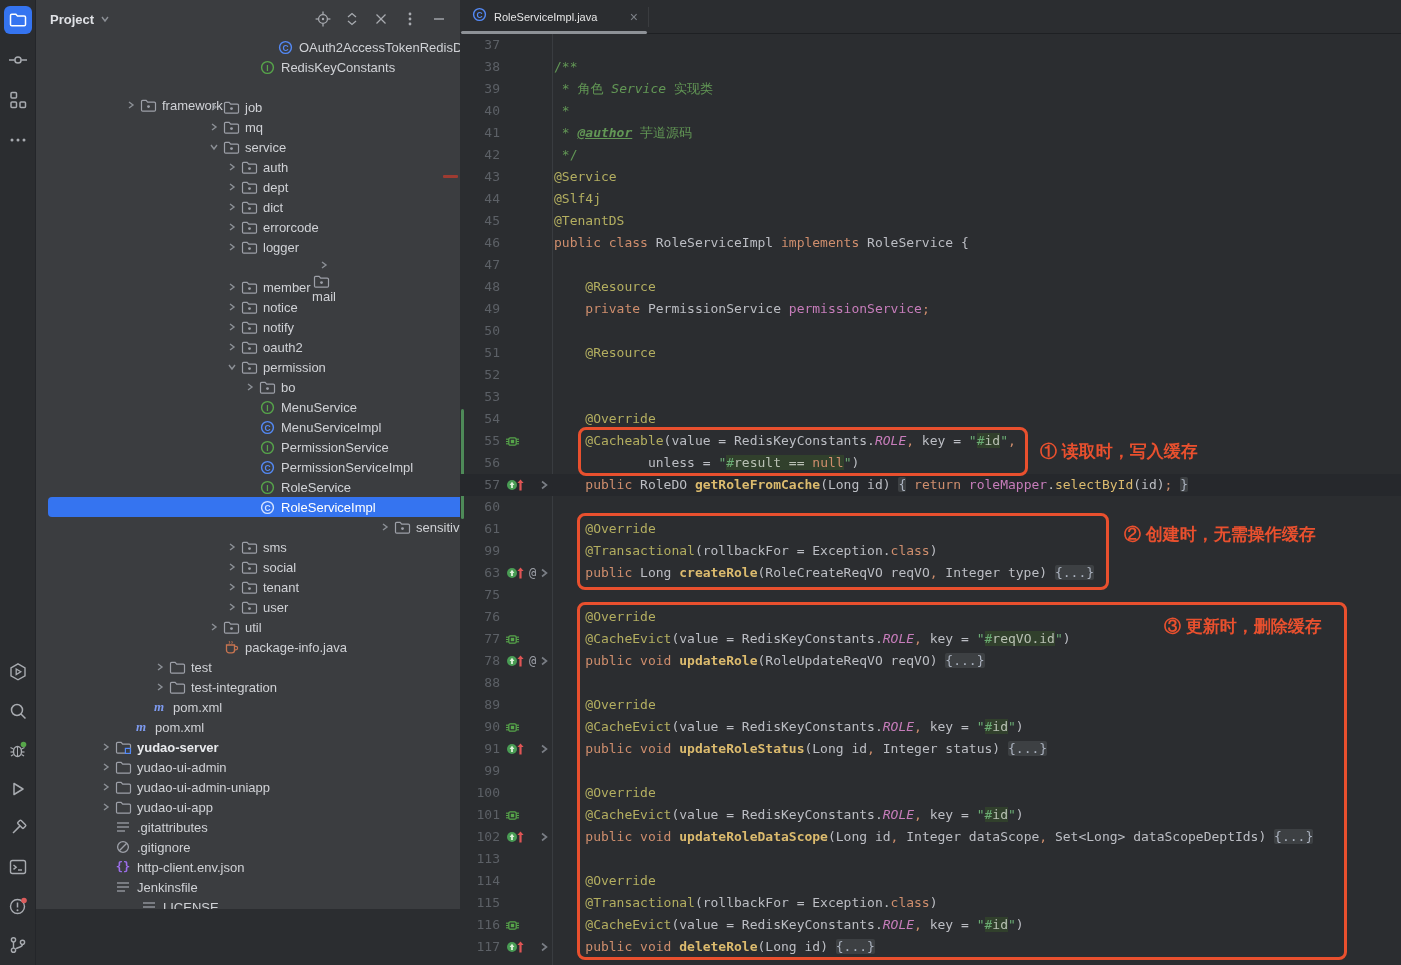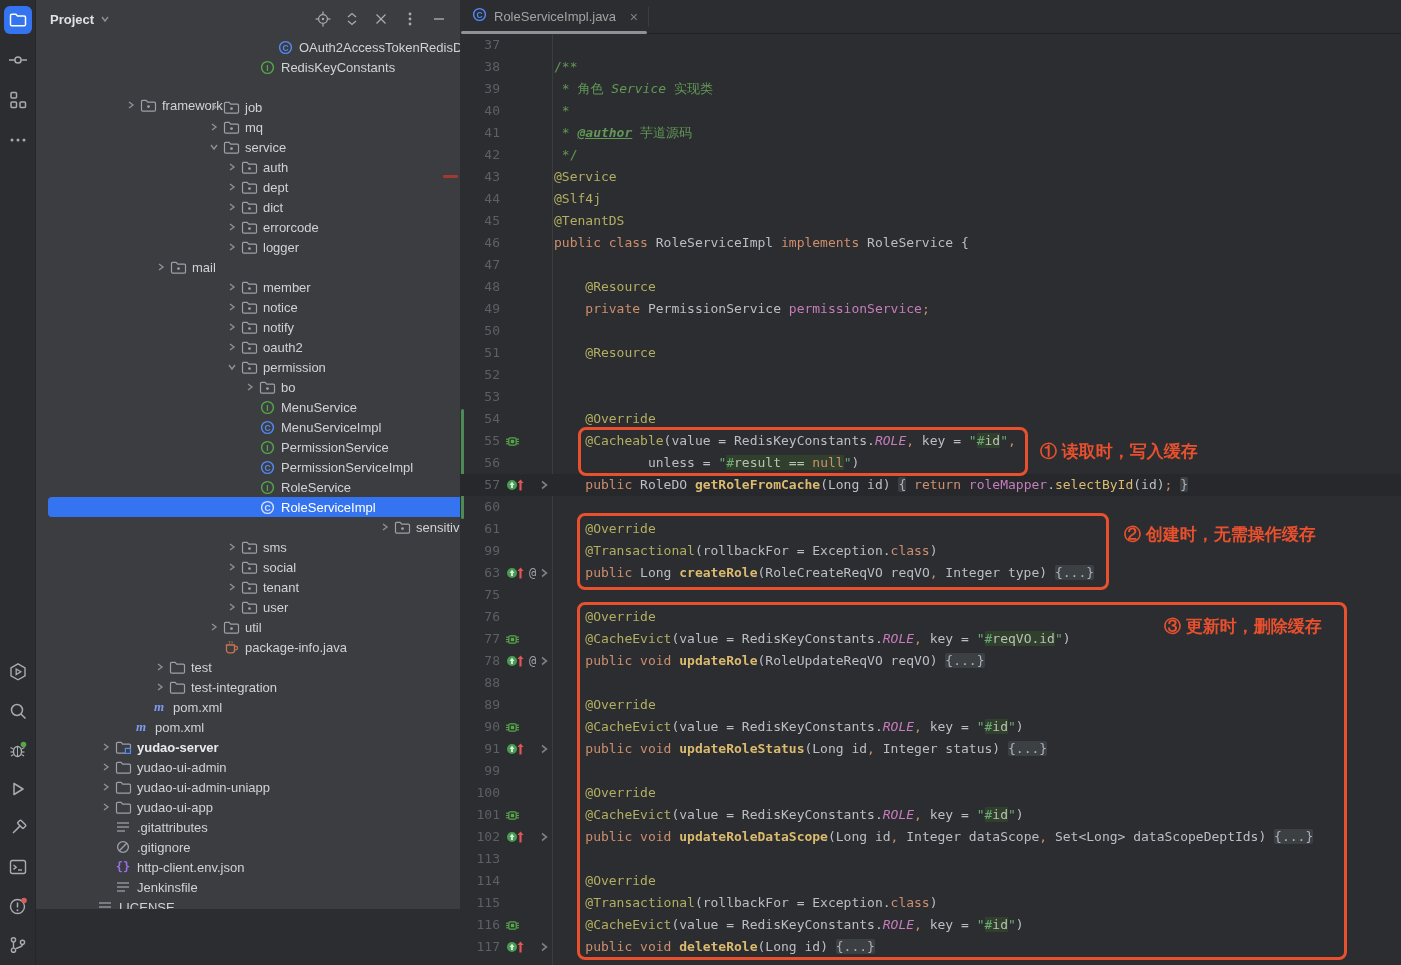--- a/index.html
+++ b/index.html
@@ -31,21 +31,21 @@
   .tree-row.selected{color:#FFFFFF}
   .tree-row.selected::before{content:"";position:absolute;left:12px;right:12px;top:0;bottom:0;background:#3574F0;border-radius:4px;z-index:0}
   .tree-row.bold{font-weight:700;color:#E8EAED}
   .chev{width:16px;height:16px;flex:none;display:flex;align-items:center;justify-content:center}
   .tree-icon{width:18px;height:16px;flex:none;display:flex;align-items:center;justify-content:center;margin-right:5px}
 
   
   #editor{position:absolute;left:460px;top:0;right:0;height:965px;background:#2B2D30}
   #tabbar{position:relative;height:33px;background:#2B2D30;border-bottom:1px solid #1E2023;display:flex}
   #tab{position:relative;width:188px;display:flex;align-items:center;gap:7px;padding:0 10px 0 12px;box-sizing:border-box;cursor:pointer}
-  #tab-label{font-size:13px;color:#a3a3a3}
+  #tab-label{font-size:11px;color:#e5e5e5}
   #tab-close{margin-left:auto;color:#7E8288;font-size:14px;cursor:pointer}
   #tab-underline{position:absolute;left:1px;bottom:-1px;width:186px;height:3px;background:#8E9297;border-radius:2px}
   #tab-divider{position:absolute;left:188px;top:7px;width:1px;height:20px;background:#3A3C3F}
 
   #code{position:absolute;left:0;top:34px;right:0;bottom:0}
   #gutter-sep{position:absolute;left:92px;top:0;bottom:0;width:1px;background:#393C40}
   #vcs-bar{position:absolute;left:1px;top:375px;width:3px;height:110px;background:#4E8A58;border-radius:2px}
   .cline{position:absolute;left:0;width:100%;height:22px;font-family:"DejaVu Sans Mono",monospace;font-size:13px;line-height:22px;white-space:pre}
   .cline.cur{background:#26282C}
   .lnum{position:absolute;left:0;width:40px;text-align:right;color:#5C6066;z-index:1}
@@ -374,21 +374,21 @@
           </svg>
         </span>
         <span class="tree-icon">
           <svg width="17" height="15" viewBox="0 0 17 15" xmlns="http://www.w3.org/2000/svg">
             <path d="M1.5 3.6a1.2 1.2 0 0 1 1.2-1.2h3.4l1.6 1.7h6.6a1.2 1.2 0 0 1 1.2 1.2v6.6a1.2 1.2 0 0 1-1.2 1.2H2.7a1.2 1.2 0 0 1-1.2-1.2Z" fill="none" stroke="#9DA0A8" stroke-width="1.2"></path>
             <circle cx="8.5" cy="8.6" r="1.4" fill="#9DA0A8"></circle>
           </svg>
         </span>
         <span>logger</span>
       </div>
-      <div class="tree-row" style="top: 220px; padding-left: 117px;">
+      <div class="tree-row" style="top: 220px; padding-left: 76px; flex-direction: column;">
         <span class="chev">
           <svg width="10" height="10" viewBox="0 0 10 10" xmlns="http://www.w3.org/2000/svg">
             <polyline points="3,2 7,5 3,8" fill="none" stroke="#8C9096" stroke-width="1.4"></polyline>
           </svg>
         </span>
         <span class="tree-icon">
           <svg width="17" height="15" viewBox="0 0 17 15" xmlns="http://www.w3.org/2000/svg">
             <path d="M1.5 3.6a1.2 1.2 0 0 1 1.2-1.2h3.4l1.6 1.7h6.6a1.2 1.2 0 0 1 1.2 1.2v6.6a1.2 1.2 0 0 1-1.2 1.2H2.7a1.2 1.2 0 0 1-1.2-1.2Z" fill="none" stroke="#9DA0A8" stroke-width="1.2"></path>
             <circle cx="8.5" cy="8.6" r="1.4" fill="#9DA0A8"></circle>
           </svg>
@@ -763,21 +763,21 @@
           <svg width="14" height="12" viewBox="0 0 14 12" xmlns="http://www.w3.org/2000/svg">
             <g stroke="#9DA0A8" stroke-width="1.3">
               <line x1="1" y1="2" x2="13" y2="2"></line>
               <line x1="1" y1="6" x2="13" y2="6"></line>
               <line x1="1" y1="10" x2="9" y2="10"></line>
             </g>
           </svg>
         </span>
         <span>Jenkinsfile</span>
       </div>
-      <div class="tree-row" style="top: 860px; padding-left: 44px;">
+      <div class="tree-row" style="top: 860px; padding-left: 44px; margin-left: 44px;">
         <span class="chev"></span>
         <span class="tree-icon">
           <svg width="14" height="12" viewBox="0 0 14 12" xmlns="http://www.w3.org/2000/svg">
             <g stroke="#9DA0A8" stroke-width="1.3">
               <line x1="1" y1="2" x2="13" y2="2"></line>
               <line x1="1" y1="6" x2="13" y2="6"></line>
               <line x1="1" y1="10" x2="9" y2="10"></line>
             </g>
           </svg>
         </span>

